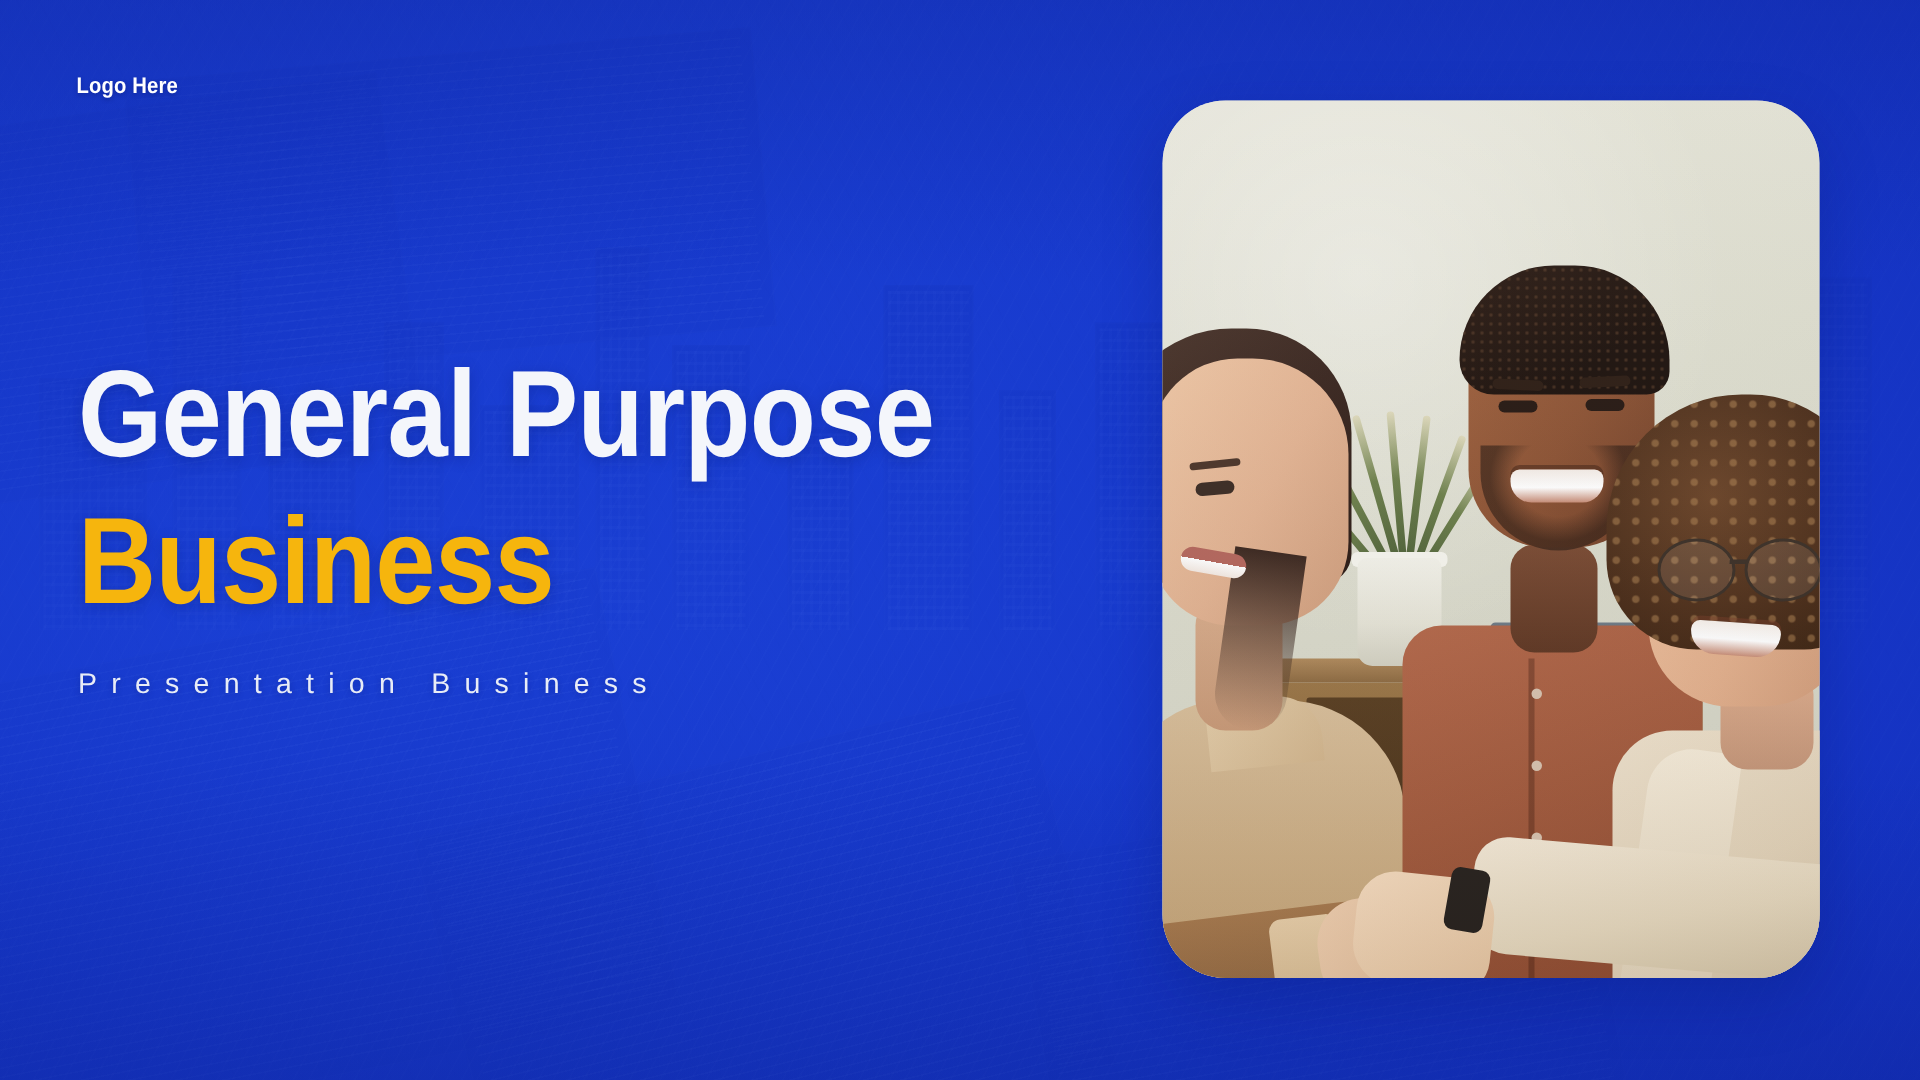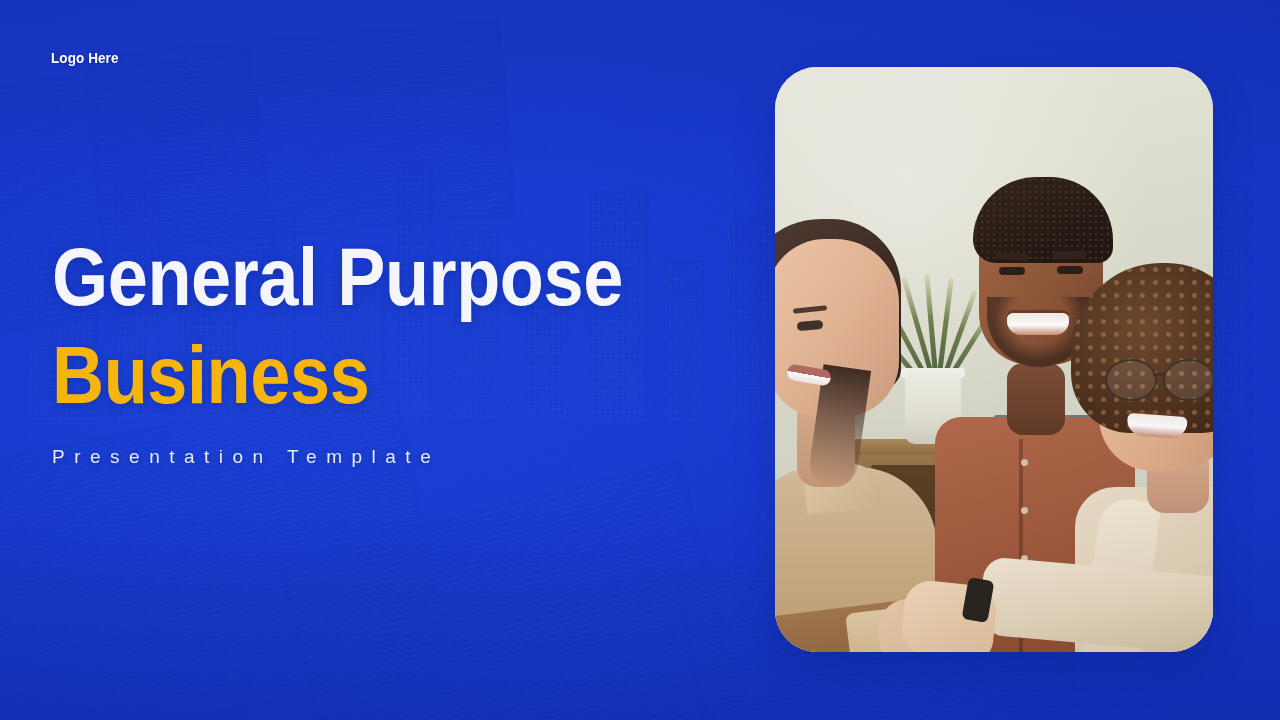--- a/index.html
+++ b/index.html
@@ -494,21 +494,21 @@
     <div class="streaks"></div>
     <div class="bg-tint"></div>
     <div class="bg-vignette"></div>
   </div>
 
   <div class="logo">Logo Here</div>
 
   <div class="title-block">
     <div class="headline headline-1">General Purpose</div>
     <div class="headline headline-2">Business</div>
-    <div class="subtitle">Presentation Template</div>
+    <div class="subtitle">Presentation Business</div>
   </div>
 
   <div class="photo-card">
     <div class="wall"></div>
     <div class="wall-shadow"></div>
 
     <div class="shelf-body"></div>
     <div class="shelf-gap"></div>
     <div class="shelf"></div>
 

